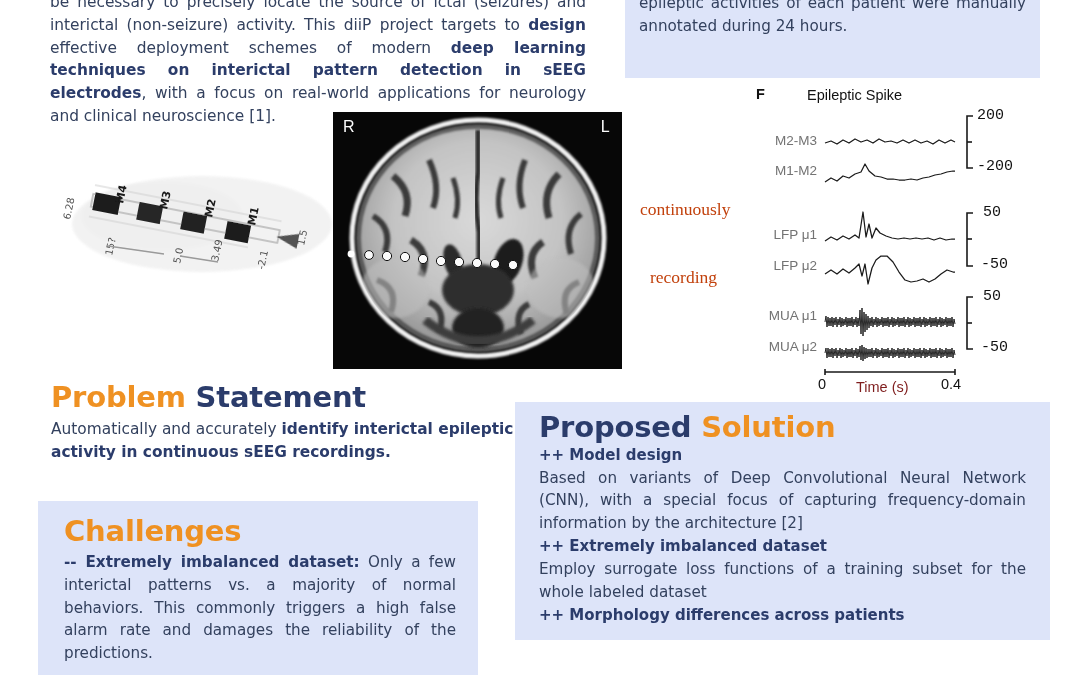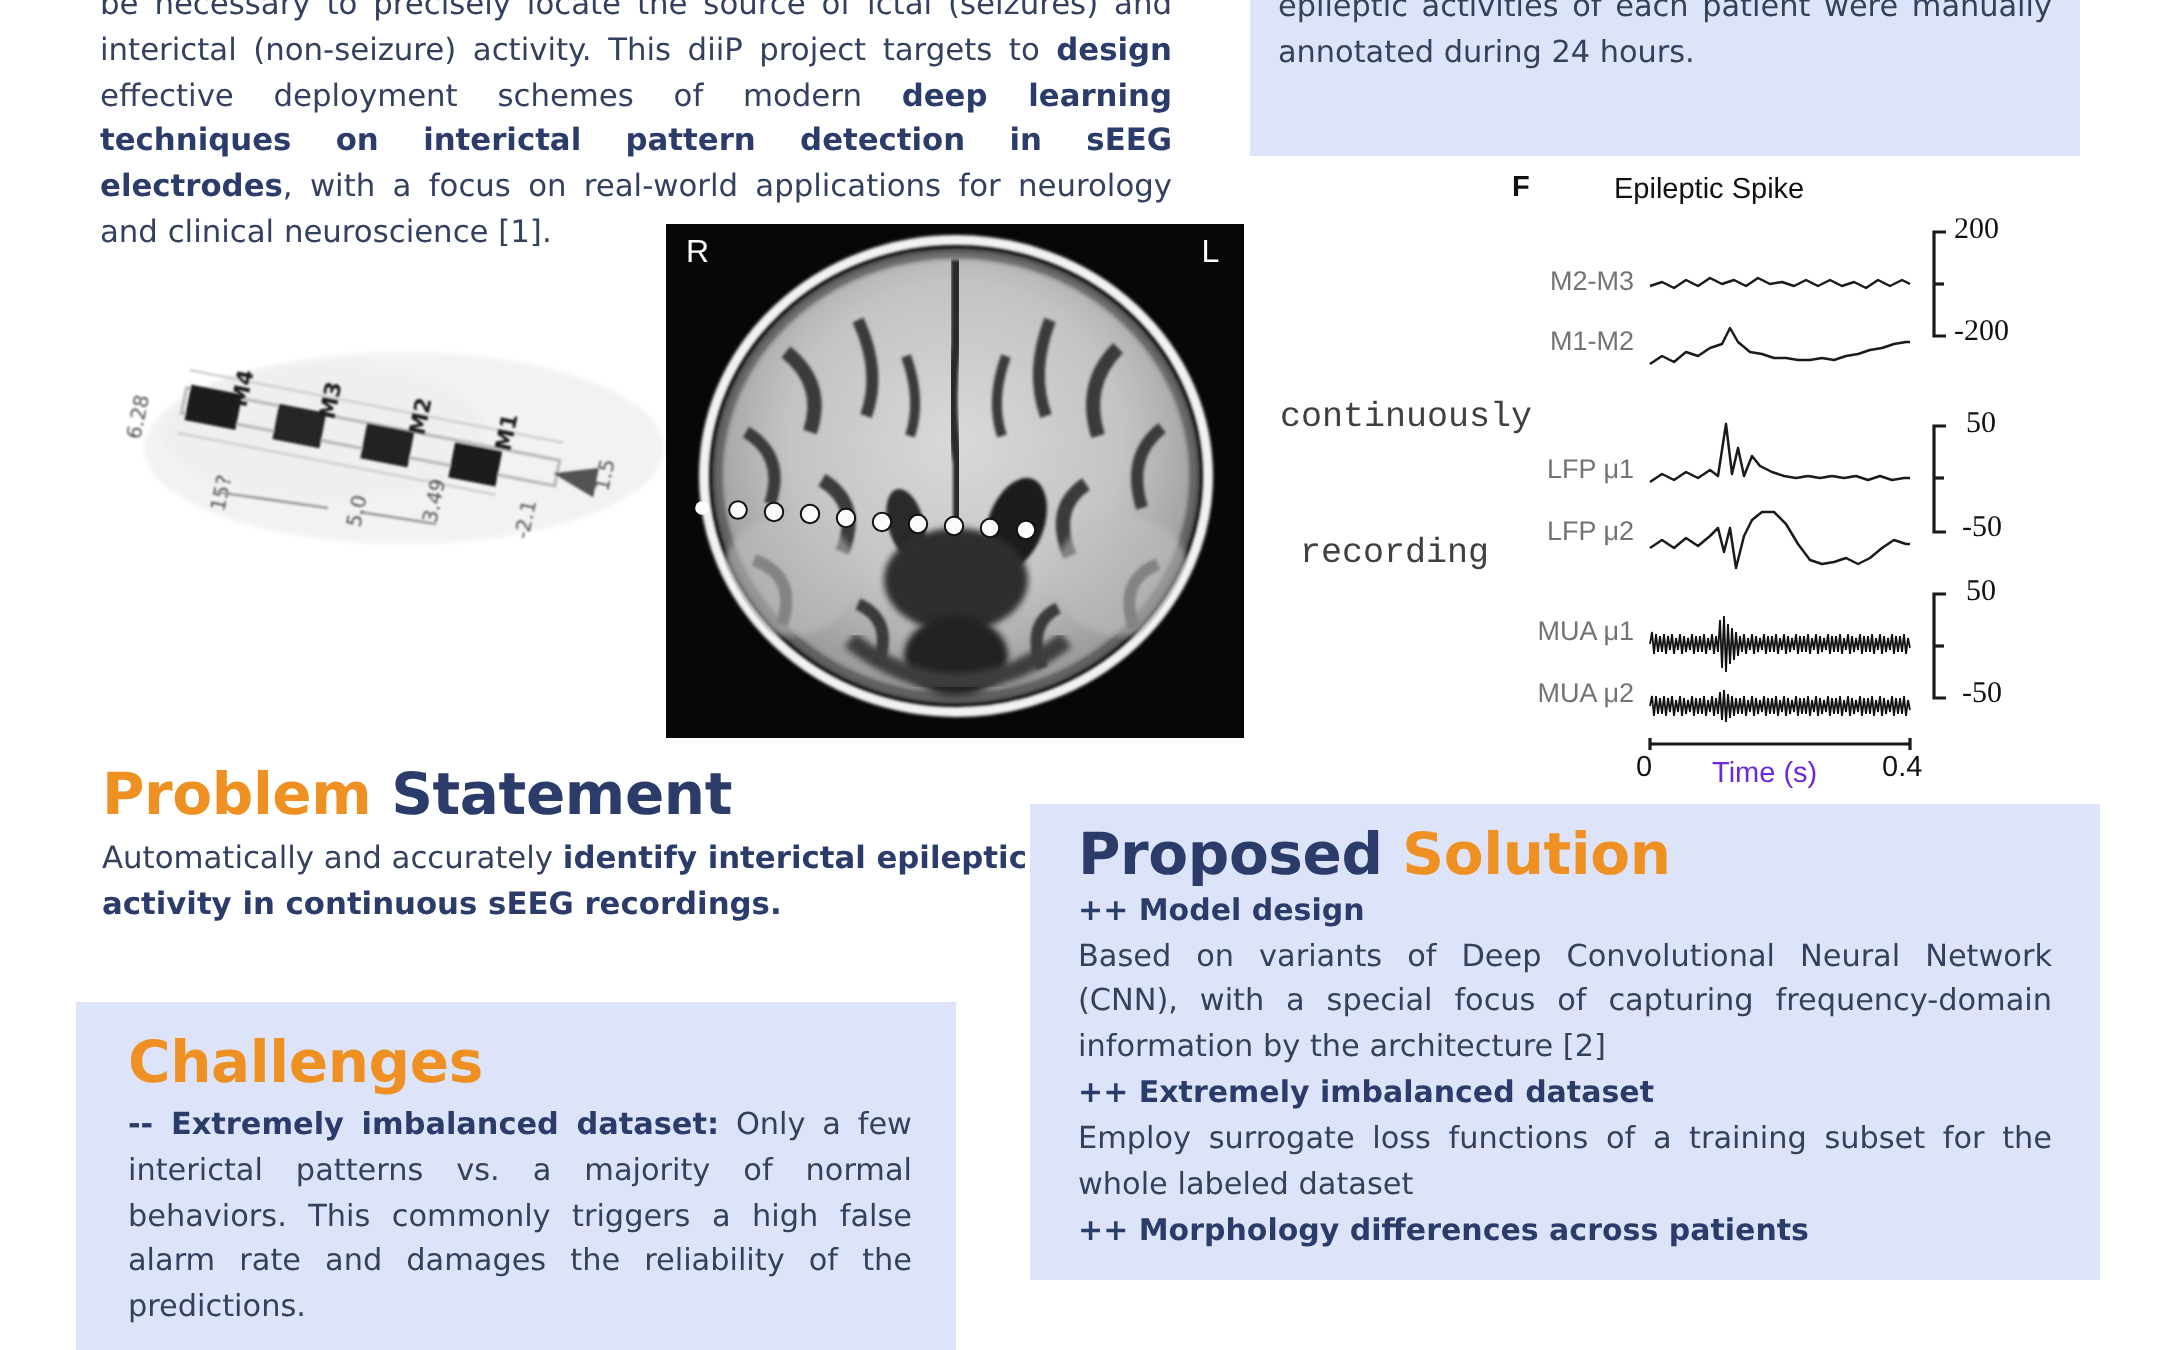--- a/index.html
+++ b/index.html
@@ -116,43 +116,43 @@
     color: #737373;
     font-family: "Liberation Sans", sans-serif;
     white-space: nowrap;
     text-align: right;
     width: 72px;
   }
   #signal-figure .scale-num {
     position: absolute;
     font-size: 15px;
     color: #111;
-    font-family: Liberation Serif, serif;
+    font-family: Liberation Mono, monospace;
     white-space: nowrap;
     text-align: center;
   }
   #signal-figure .axis-num {
     position: absolute;
     font-size: 14.5px;
     color: #111;
     font-family: "Liberation Sans", sans-serif;
   }
   #signal-figure .axis-title {
     position: absolute;
     font-size: 14.5px;
-    color: #6d28d9;
+    color: #7f1d1d;
     font-family: "Liberation Sans", sans-serif;
   }
 
   
   .annotation {
     position: absolute;
-    font-family: Liberation Mono, monospace;
+    font-family: Liberation Serif, serif;
     font-size: 17.5px;
-    color: #404040;
+    color: #c2410c;
     white-space: nowrap;
   }
   #annotation-continuously { left: 640px; top: 199px; }
   #annotation-recording    { left: 650px; top: 267px; }
 
   
   .section-heading {
     font-size: 29px;
     font-weight: bold;
     letter-spacing: -0.2px;

